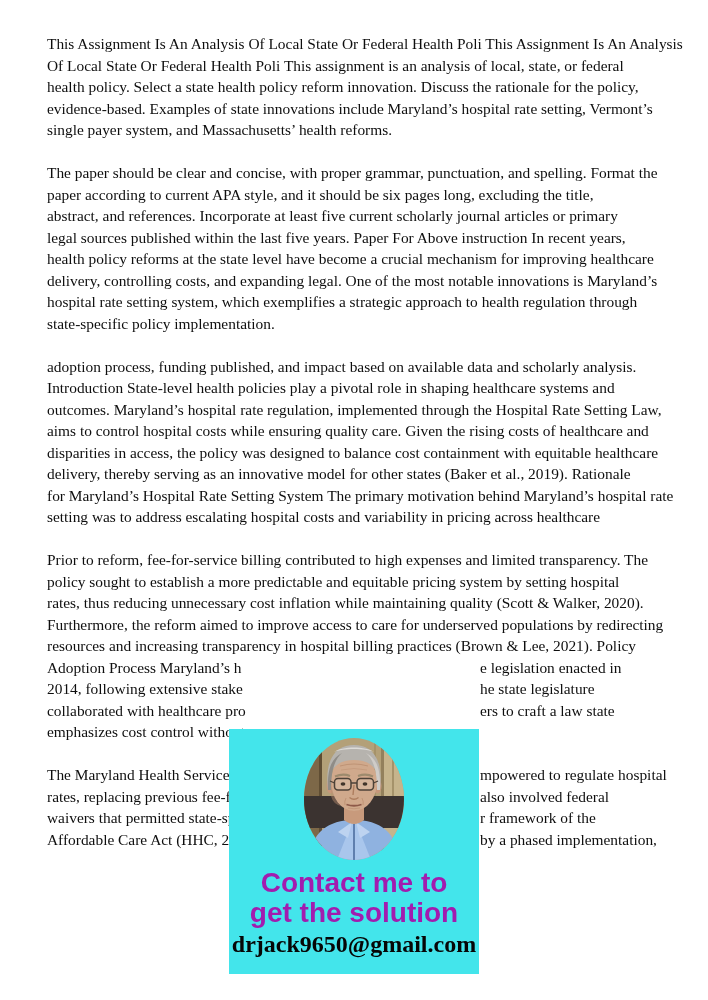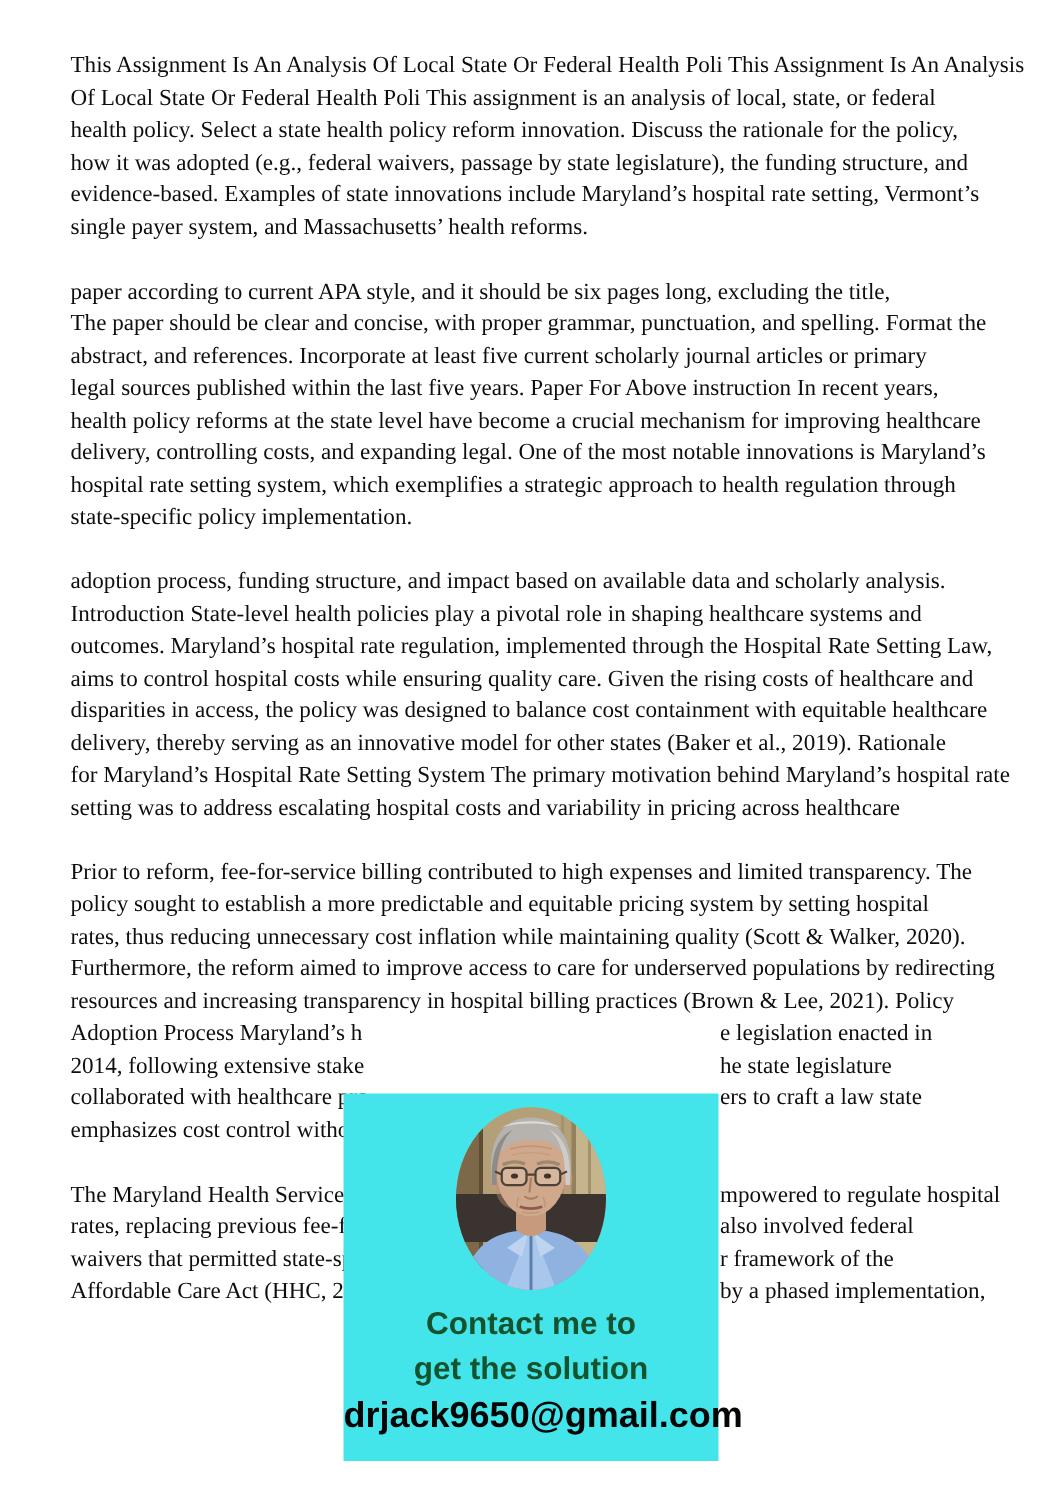--- a/index.html
+++ b/index.html
@@ -54,61 +54,60 @@
     width: 100px;
     height: 122px;
   }
   .msg {
     position: absolute;
     left: 0;
     top: 139px;
     width: 100%;
     font-family: "Liberation Sans", sans-serif;
     font-weight: 700;
-    font-size: 21px;
+    font-size: 28px;
     line-height: 29.5px;
-    color: #14532d;
+    color: #a21caf;
   }
   .email {
     position: absolute;
     left: 0;
     top: 200px;
     width: 100%;
-    font-family: Liberation Sans, sans-serif;
+    font-family: Liberation Serif, serif;
     font-weight: 700;
     font-size: 24px;
     line-height: 30px;
     color: #060606;
   }
 </style>
 </head>
 <body>
 
 <div class="doc">
   <div>
       <div class="para">
         <div class="line">This Assignment Is An Analysis Of Local State Or Federal Health Poli This Assignment Is An Analysis</div>
         <div class="line">Of Local State Or Federal Health Poli This assignment is an analysis of local, state, or federal</div>
         <div class="line">health policy. Select a state health policy reform innovation. Discuss the rationale for the policy,</div>
-        <div class="line">how it was adopted (e.g., federal waivers, passage by state legislature), the funding structure, and</div>
         <div class="line">evidence-based. Examples of state innovations include Maryland’s hospital rate setting, Vermont’s</div>
         <div class="line">single payer system, and Massachusetts’ health reforms.</div>
       </div>
       <div class="para">
+        <div class="line">The paper should be clear and concise, with proper grammar, punctuation, and spelling. Format the</div>
         <div class="line">paper according to current APA style, and it should be six pages long, excluding the title,</div>
-        <div class="line">The paper should be clear and concise, with proper grammar, punctuation, and spelling. Format the</div>
         <div class="line">abstract, and references. Incorporate at least five current scholarly journal articles or primary</div>
         <div class="line">legal sources published within the last five years. Paper For Above instruction In recent years,</div>
         <div class="line">health policy reforms at the state level have become a crucial mechanism for improving healthcare</div>
         <div class="line">delivery, controlling costs, and expanding legal. One of the most notable innovations is Maryland’s</div>
         <div class="line">hospital rate setting system, which exemplifies a strategic approach to health regulation through</div>
         <div class="line">state-specific policy implementation.</div>
       </div>
       <div class="para">
-        <div class="line">adoption process, funding structure, and impact based on available data and scholarly analysis.</div>
+        <div class="line">adoption process, funding published, and impact based on available data and scholarly analysis.</div>
         <div class="line">Introduction State-level health policies play a pivotal role in shaping healthcare systems and</div>
         <div class="line">outcomes. Maryland’s hospital rate regulation, implemented through the Hospital Rate Setting Law,</div>
         <div class="line">aims to control hospital costs while ensuring quality care. Given the rising costs of healthcare and</div>
         <div class="line">disparities in access, the policy was designed to balance cost containment with equitable healthcare</div>
         <div class="line">delivery, thereby serving as an innovative model for other states (Baker et al., 2019). Rationale</div>
         <div class="line">for Maryland’s Hospital Rate Setting System The primary motivation behind Maryland’s hospital rate</div>
         <div class="line">setting was to address escalating hospital costs and variability in pricing across healthcare</div>
       </div>
       <div class="para">
         <div class="line">Prior to reform, fee-for-service billing contributed to high expenses and limited transparency. The</div>

